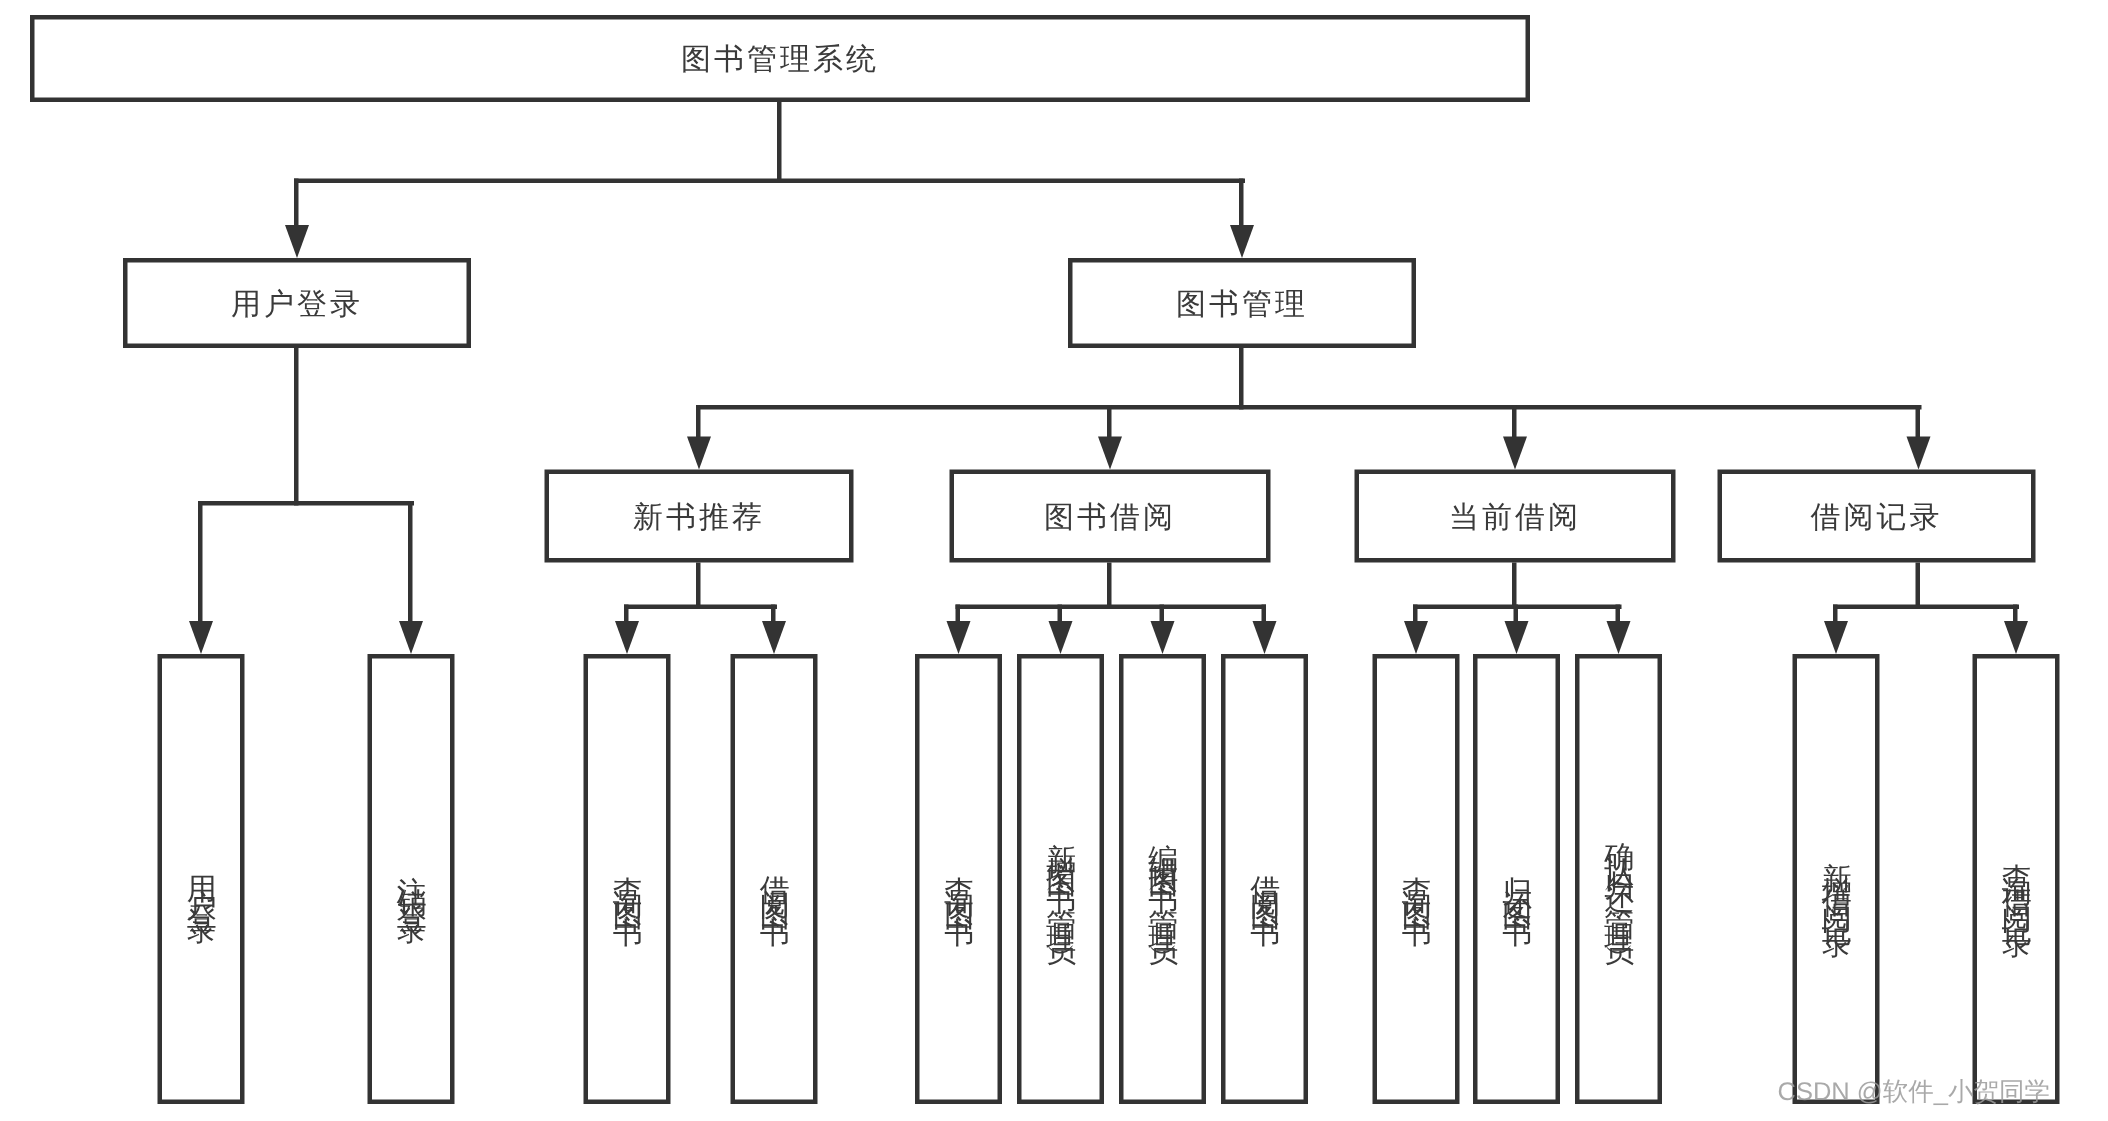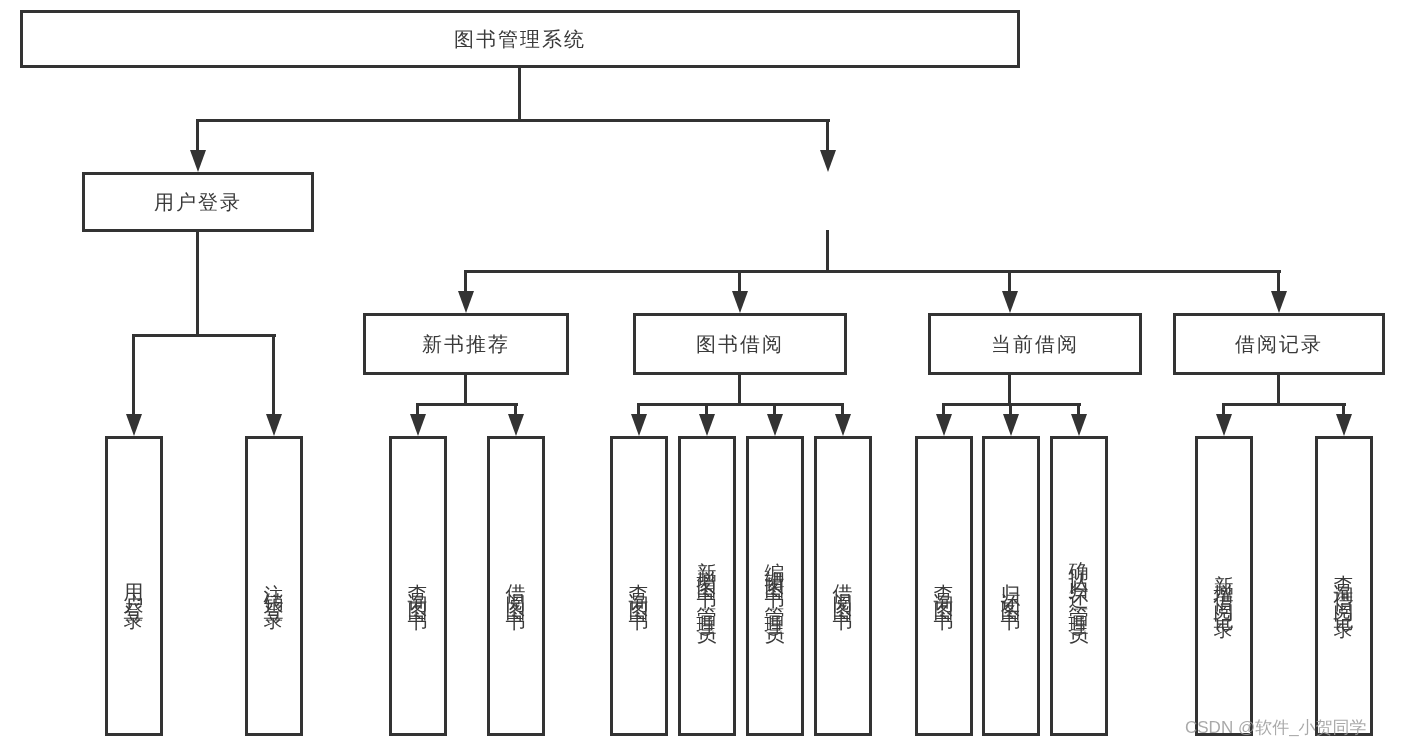--- a/index.html
+++ b/index.html
@@ -114,31 +114,34 @@
   <div class="line" style="left:1342px;top:403px;width:3px;height:13px"></div>
   <div class="arrow" style="left:1336px;top:414px"></div>
 
   <div class="node h" style="left:20px;top:10px;width:1000px;height:58px">
     <span>图书管理系统</span>
   </div>
 
   <div class="node h" style="left:82px;top:172px;width:232px;height:60px">
     <span>用户登录</span>
   </div>
+  <div class="node h" style="left:712px;top:172px;width:232px;height:60px">
+    <span>图书管理</span>
+  </div>
 
   <div class="node h" style="left:633px;top:313px;width:214px;height:62px">
     <span>图书借阅</span>
   </div>
   <div class="node h" style="left:363px;top:313px;width:206px;height:62px">
     <span>新书推荐</span>
   </div>
-  <div class="node h" style="left:928px;top:313px;width:214px;height:62px">
+  <div class="node h" style="left:903px;top:313px;width:214px;height:62px">
     <span>当前借阅</span>
   </div>
-  <div class="node h" style="left:1173px;top:313px;width:212px;height:62px">
+  <div class="node h" style="left:1145px;top:313px;width:212px;height:62px">
     <span>借阅记录</span>
   </div>
 
   <div class="node v" style="left:105px;top:436px;width:58px;height:300px">
     <span class="vtext">用户登录</span>
   </div>
   <div class="node v" style="left:245px;top:436px;width:58px;height:300px">
     <span class="vtext">注销登录</span>
   </div>
 

